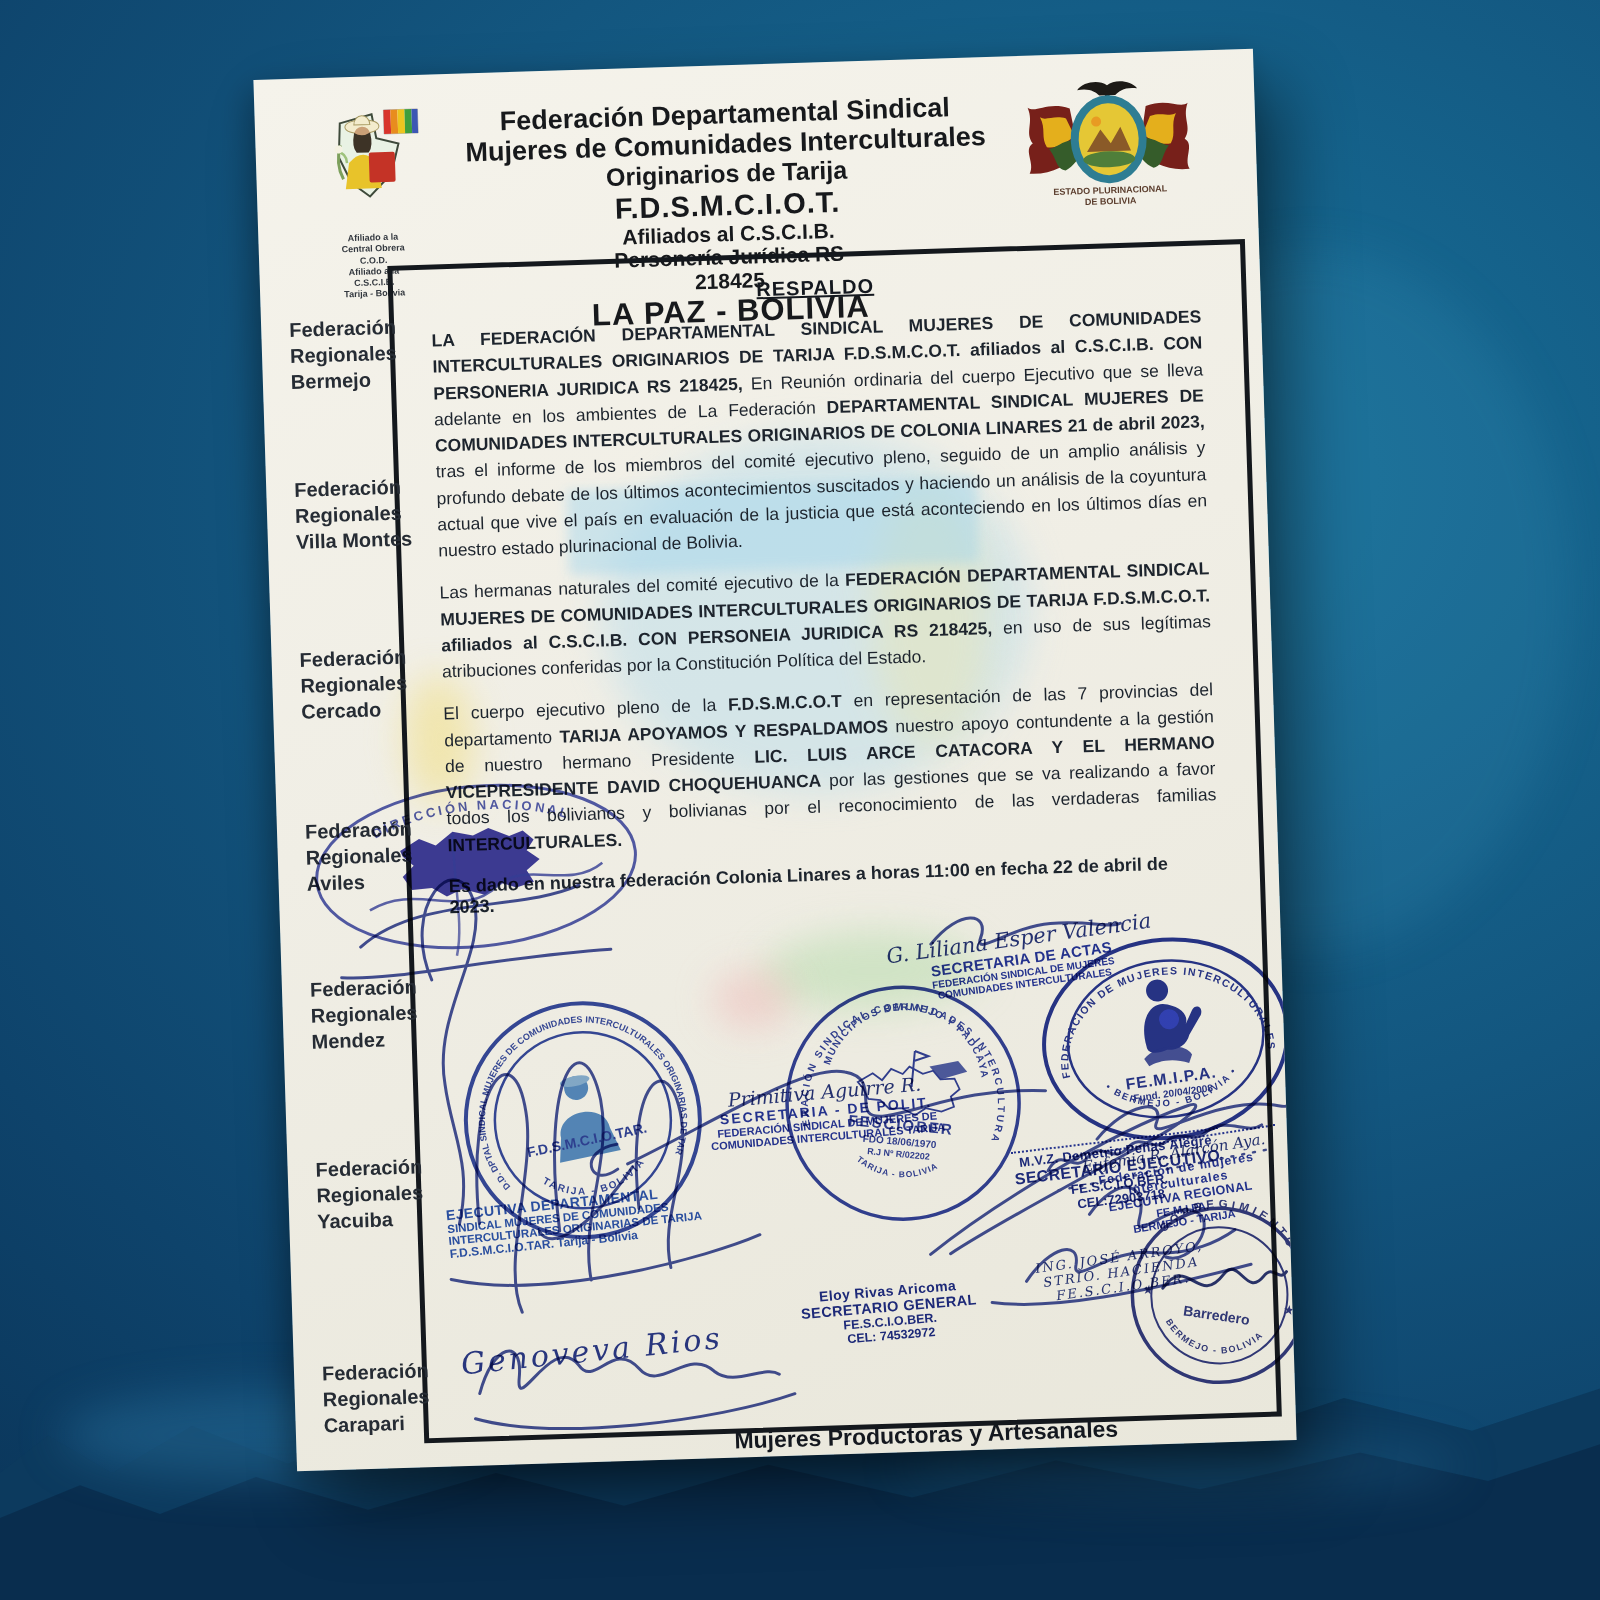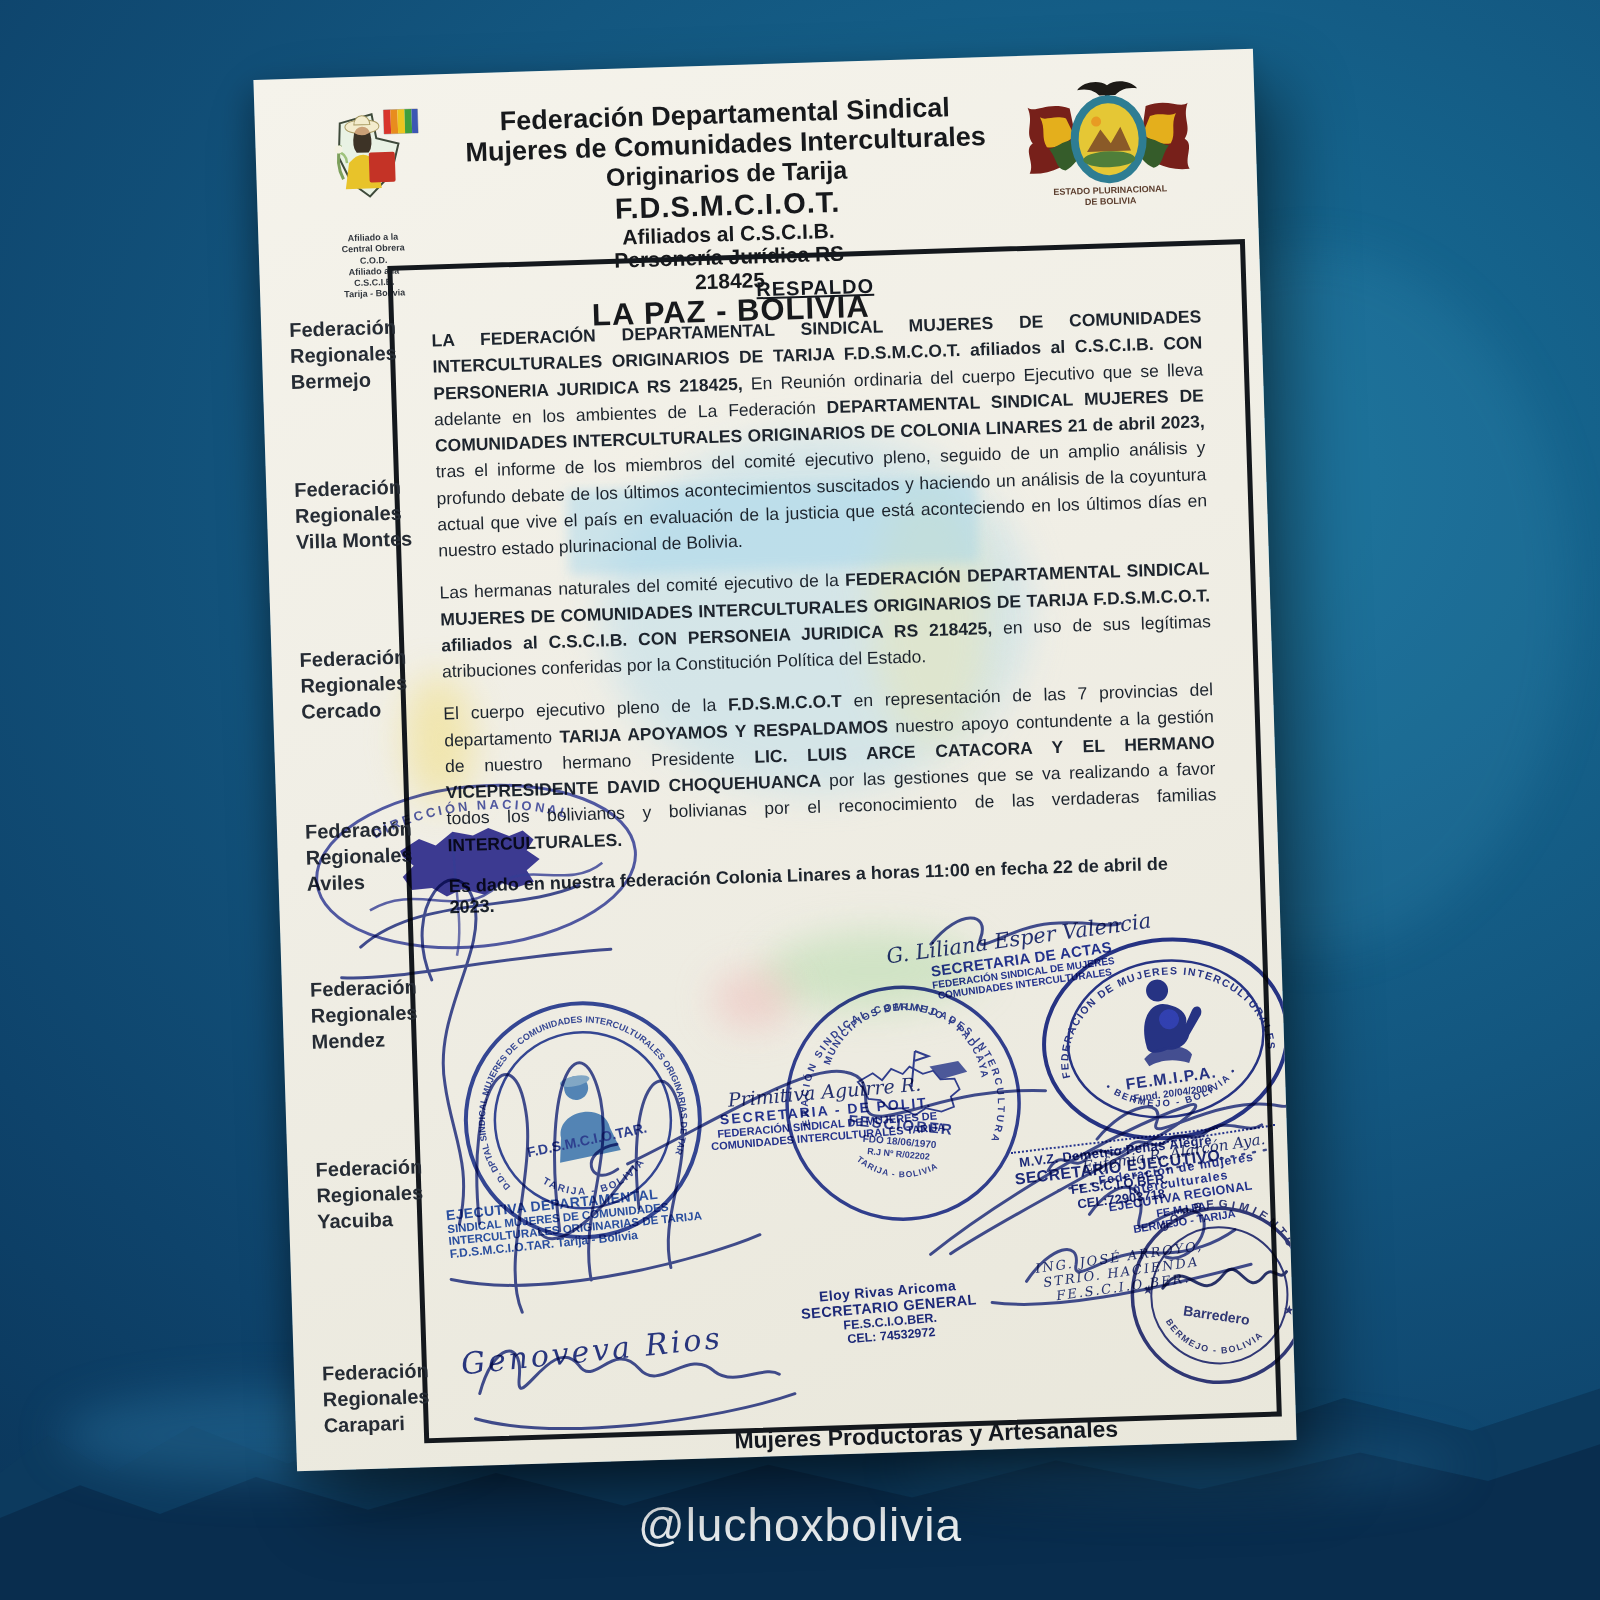--- a/index.html
+++ b/index.html
@@ -55,21 +55,20 @@
 </head>
 <body>
 
 <div class="scene">
   <div class="bg-blob" style="left:1050px;top:250px;width:520px;height:700px;background:rgba(60,150,190,.18);"></div>
   <div class="bg-band"></div>
   <div class="bg-band2"></div>
   <div class="bg-blob" style="left:60px;top:1390px;width:420px;height:90px;background:rgba(50,130,175,.35);"></div>
   <div class="bg-blob" style="left:900px;top:1430px;width:560px;height:70px;background:rgba(40,115,160,.25);"></div>
 
-  <div class="credit">@luchoxbolivia</div>
 
   <div class="paper">
 
     <div class="wm" style="left:330px;top:370px;width:430px;height:360px;background:rgba(173,216,235,.42);"></div>
     <div class="wm" style="left:130px;top:600px;width:70px;height:130px;background:rgba(242,222,120,.5);"></div>
     <div class="wm" style="left:480px;top:870px;width:220px;height:80px;background:rgba(180,220,170,.5);"></div>
     <div class="wm" style="left:430px;top:905px;width:80px;height:60px;background:rgba(240,180,180,.45);"></div>
     <div class="wm" style="left:600px;top:430px;width:120px;height:260px;background:rgba(240,230,160,.35);"></div>
     <div class="hl" style="left:300px;top:420px;width:410px;height:85px;background:rgba(160,212,238,.45);"></div>
 

